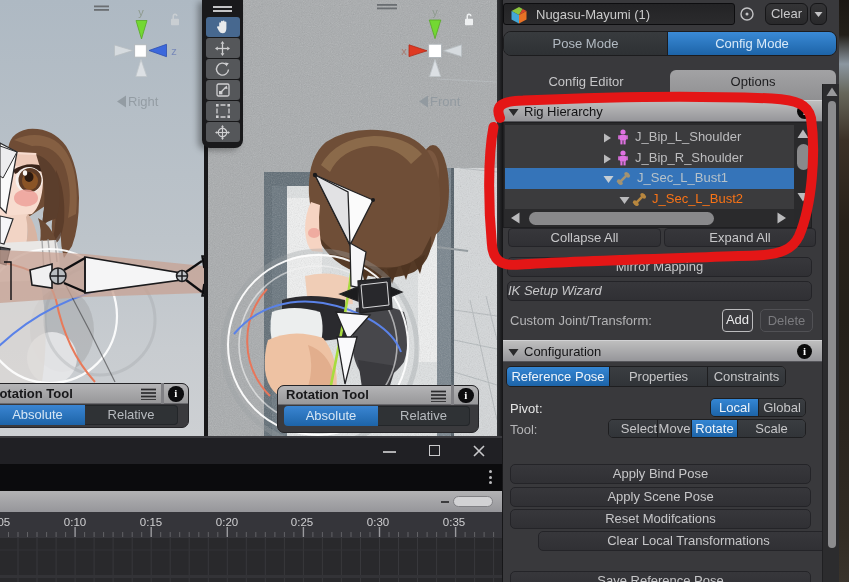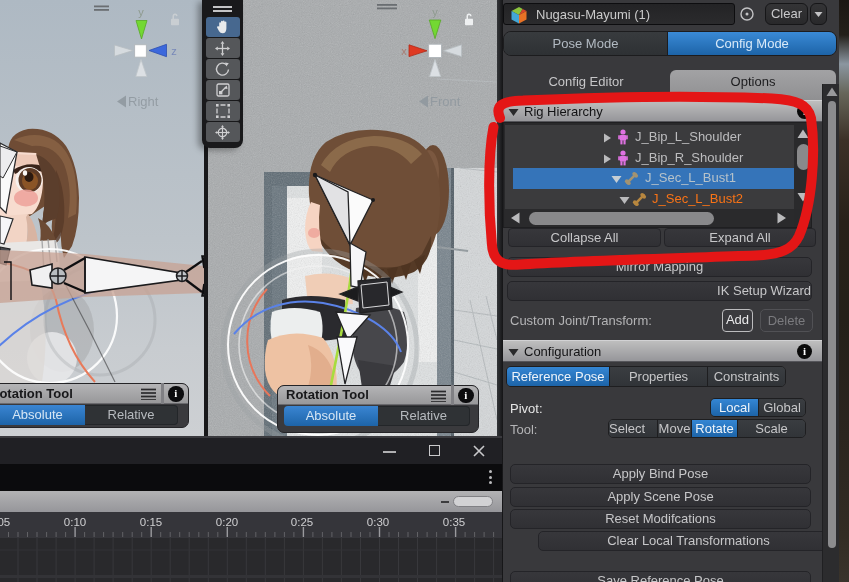--- a/index.html
+++ b/index.html
@@ -329,21 +329,21 @@
           <svg class="abs" style="left:112px; top:2px;" width="12" height="16" viewBox="0 0 12 16">
               <circle cx="6" cy="3" r="2.6" fill="#df72e2"></circle>
               <rect x="2.8" y="6" width="6.4" height="5.4" rx="1" fill="#df72e2"></rect>
               <rect x="3.4" y="11.2" width="2.1" height="4.2" fill="#df72e2"></rect>
               <rect x="6.5" y="11.2" width="2.1" height="4.2" fill="#df72e2"></rect>
               <rect x="1.2" y="6.3" width="1.7" height="4" fill="#df72e2"></rect>
               <rect x="9.1" y="6.3" width="1.7" height="4" fill="#df72e2"></rect>
             </svg>
           <span class="abs" style="left:130px; top:2px; color:#bcbcbe;">J_Bip_R_Shoulder</span>
         </div>
-        <div class="abs" style="left:8px; top:43px; width:100%; height:20.5px; background:#3574b9;">
+        <div class="abs" style="left:0; top:43px; width:100%; height:20.5px; background:#3574b9;">
           <svg class="abs" style="left:98px; top:7px;" width="11" height="9" viewBox="0 0 11 9">
               <polygon points="0.5,1 10.5,1 5.5,8" fill="#c6ced4"></polygon>
             </svg>
           <svg class="abs" style="left:111px; top:3px;" width="15" height="15" viewBox="0 0 15 15">
               <g stroke="#a39372" stroke-width="2.6" stroke-linecap="round">
                 <line x1="3.2" y1="11.8" x2="11.8" y2="3.2"></line>
               </g>
               <circle cx="2.8" cy="10.2" r="1.9" fill="#a39372"></circle>
               <circle cx="4.8" cy="12.2" r="1.9" fill="#a39372"></circle>
               <circle cx="10.2" cy="2.8" r="1.9" fill="#a39372"></circle>
@@ -386,21 +386,21 @@
         <svg class="abs" style="left:272px; top:3px;" width="10" height="12" viewBox="0 0 10 12">
             <polygon points="0.5,0.5 0.5,11.5 9,6" fill="#bababc"></polygon>
           </svg>
       </div>
     </div>
 
     <div class="abs" style="left:5px; top:228px; width:153px; height:19px; background:linear-gradient(#37373b,#303034); border:1px solid #242428; border-radius:4px; text-align:center; line-height:17px; color:#c7c7c9; font-size:13px;">Collapse All</div>
     <div class="abs" style="left:161px; top:228px; width:152px; height:19px; background:linear-gradient(#37373b,#303034); border:1px solid #242428; border-radius:4px; text-align:center; line-height:17px; color:#c7c7c9; font-size:13px;">Expand All</div>
 
     <div class="abs" style="left:4px; top:257px; width:305px; height:20px; background:linear-gradient(#37373b,#303034); border:1px solid #242428; border-radius:5px; text-align:center; line-height:18px; color:#c7c7c9; font-size:13px;">Mirror Mapping</div>
-    <div class="abs" style="left:4px; top:281px; width:305px; height:20px; background:linear-gradient(#37373b,#303034); border:1px solid #242428; border-radius:5px; text-align:right; line-height:18px; color:#c7c7c9; font-size:13px;">IK Setup Wizard</div>
+    <div class="abs" style="left:4px; top:281px; width:305px; height:20px; background:linear-gradient(#37373b,#303034); border:1px solid #242428; border-radius:5px; text-align:left; line-height:18px; color:#c7c7c9; font-size:13px;font-style:italic;">IK Setup Wizard</div>
 
     <span class="abs" style="left:7px; top:313px; color:#b4b4b6; font-size:13px;">Custom Joint/Transform:</span>
     <div class="abs" style="left:219px; top:309px; width:31px; height:23px; background:#3a3a3e; border:1.5px solid #bcbcbe; border-radius:4px; text-align:center; line-height:20px; color:#e9e9eb; font-size:13px;">Add</div>
     <div class="abs" style="left:257px; top:309px; width:53px; height:23px; background:#3a3a3e; border:1px solid #515155; border-radius:5px; text-align:center; line-height:21px; color:#7b7b7f; font-size:13px;">Delete</div>
 
     <div class="abs" style="left:0; top:340px; width:320px; height:22px; background:linear-gradient(#bebebe,#96969a); border-top:1px solid #d2d2d4; border-bottom:1px solid #55555a;">
       <svg class="abs" style="left:5px; top:7px;" width="11" height="9" viewBox="0 0 11 9">
           <polygon points="0.5,1 10.5,1 5.5,8" fill="#2a2a2c"></polygon>
         </svg>
       <span class="abs" style="left:21px; top:3px; color:#131315; font-size:13px;">Configuration</span>
@@ -414,21 +414,21 @@
     </div>
 
     <span class="abs" style="left:7px; top:401px; color:#e5e5e5; font-size:13px;">Pivot:</span>
     <div class="abs" style="left:207px; top:398px; width:96px; height:19px; border:1px solid #1e1e20; border-radius:5px; overflow:hidden; display:flex;">
       <div style="width:47px; background:linear-gradient(#3486d4,#1d64a8); text-align:center; line-height:17px; color:#eef4fa; font-size:13px;">Local</div>
       <div style="flex:1; background:linear-gradient(#3a3d41,#313438); border-left:1px solid #1e1e20; text-align:center; line-height:17px; color:#c6c6c8; font-size:13px;">Global</div>
     </div>
 
     <span class="abs" style="left:7px; top:422px; color:#b4b4b6; font-size:13px;">Tool:</span>
     <div class="abs" style="left:105px; top:419px; width:198px; height:19px; border:1px solid #1e1e20; border-radius:5px; overflow:hidden; display:flex;">
-      <div style="width:48px; background:linear-gradient(#3a3d41,#313438); text-align:left; line-height:17px; color:#c6c6c8; font-size:13px;">Select</div>
+      <div style="width:48px; background:linear-gradient(#3a3d41,#313438); text-align:right; line-height:17px; color:#c6c6c8; font-size:13px;">Select</div>
       <div style="width:34px; background:linear-gradient(#3a3d41,#313438); border-left:1px solid #1e1e20; text-align:center; line-height:17px; color:#c6c6c8; font-size:13px;">Move</div>
       <div style="width:46px; background:linear-gradient(#3486d4,#1d64a8); border-left:1px solid #1e1e20; text-align:center; line-height:17px; color:#eef4fa; font-size:13px;">Rotate</div>
       <div style="flex:1; background:linear-gradient(#3a3d41,#313438); border-left:1px solid #1e1e20; text-align:center; line-height:17px; color:#c6c6c8; font-size:13px;">Scale</div>
     </div>
 
     <div class="abs" style="left:7px; top:464px; width:301px; height:20px; background:linear-gradient(#37373b,#303034); border:1px solid #242428; border-radius:5px; text-align:center; line-height:18px; color:#c7c7c9; font-size:13px;">Apply Bind Pose</div>
     <div class="abs" style="left:7px; top:487px; width:301px; height:20px; background:linear-gradient(#37373b,#303034); border:1px solid #242428; border-radius:5px; text-align:center; line-height:18px; color:#c7c7c9; font-size:13px;">Apply Scene Pose</div>
     <div class="abs" style="left:7px; top:509px; width:301px; height:20px; background:linear-gradient(#37373b,#303034); border:1px solid #242428; border-radius:5px; text-align:center; line-height:18px; color:#c7c7c9; font-size:13px;">Reset Modifcations</div>
     <div class="abs" style="left:7px; top:531px; width:301px; height:20px; background:linear-gradient(#37373b,#303034); border:1px solid #242428; border-radius:5px; text-align:center; line-height:18px; color:#c7c7c9; font-size:13px;margin-left:28px;">Clear Local Transformations</div>
     <div class="abs" style="left:7px; top:571px; width:301px; height:20px; background:linear-gradient(#37373b,#303034); border:1px solid #242428; border-radius:5px; text-align:center; line-height:18px; color:#c7c7c9; font-size:13px;">Save Reference Pose</div>

